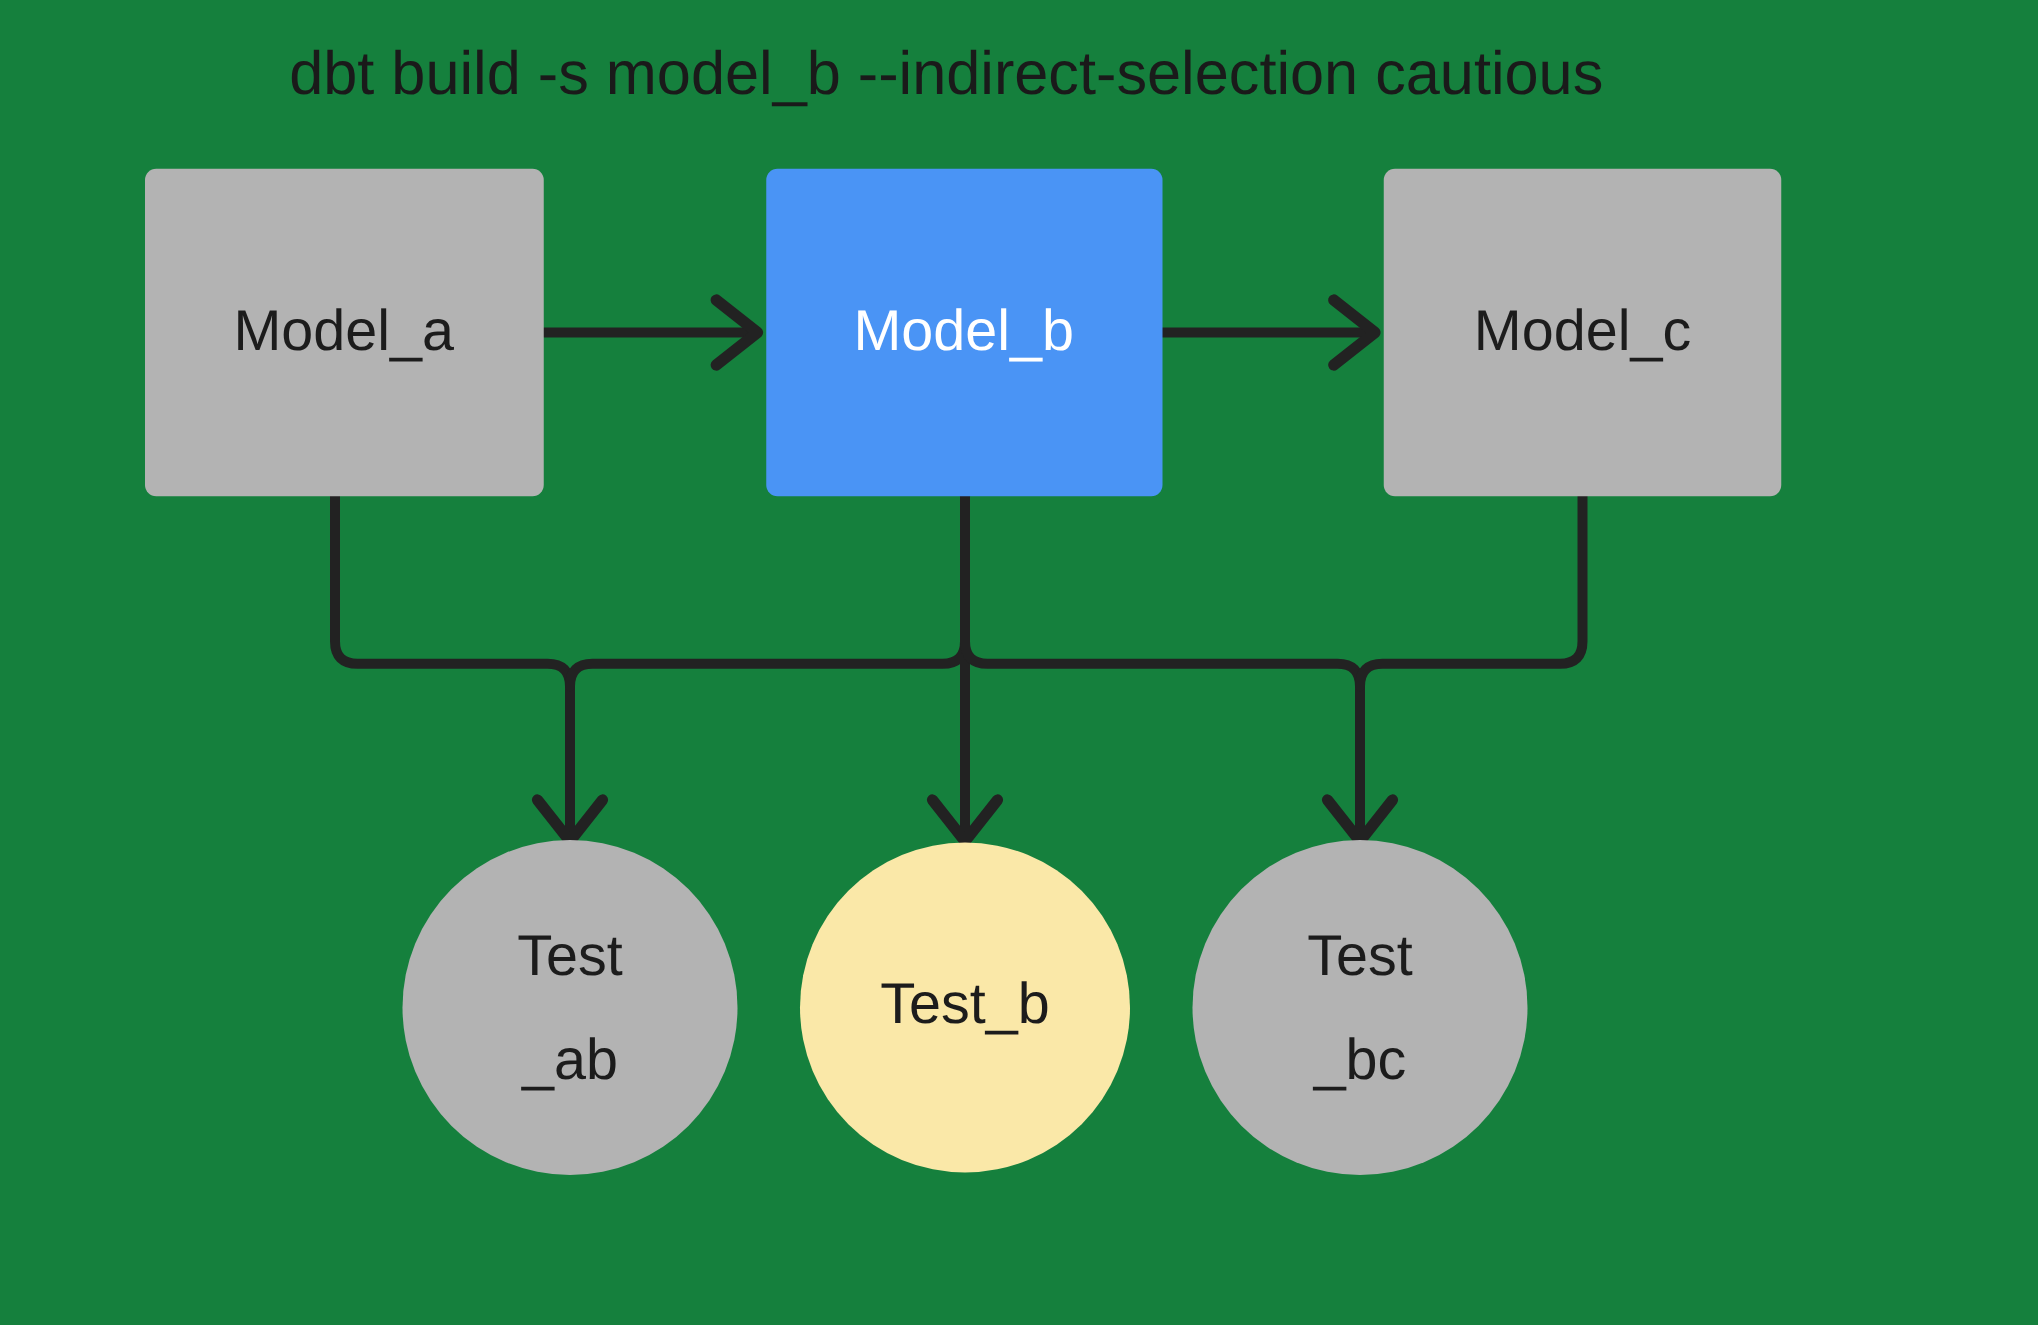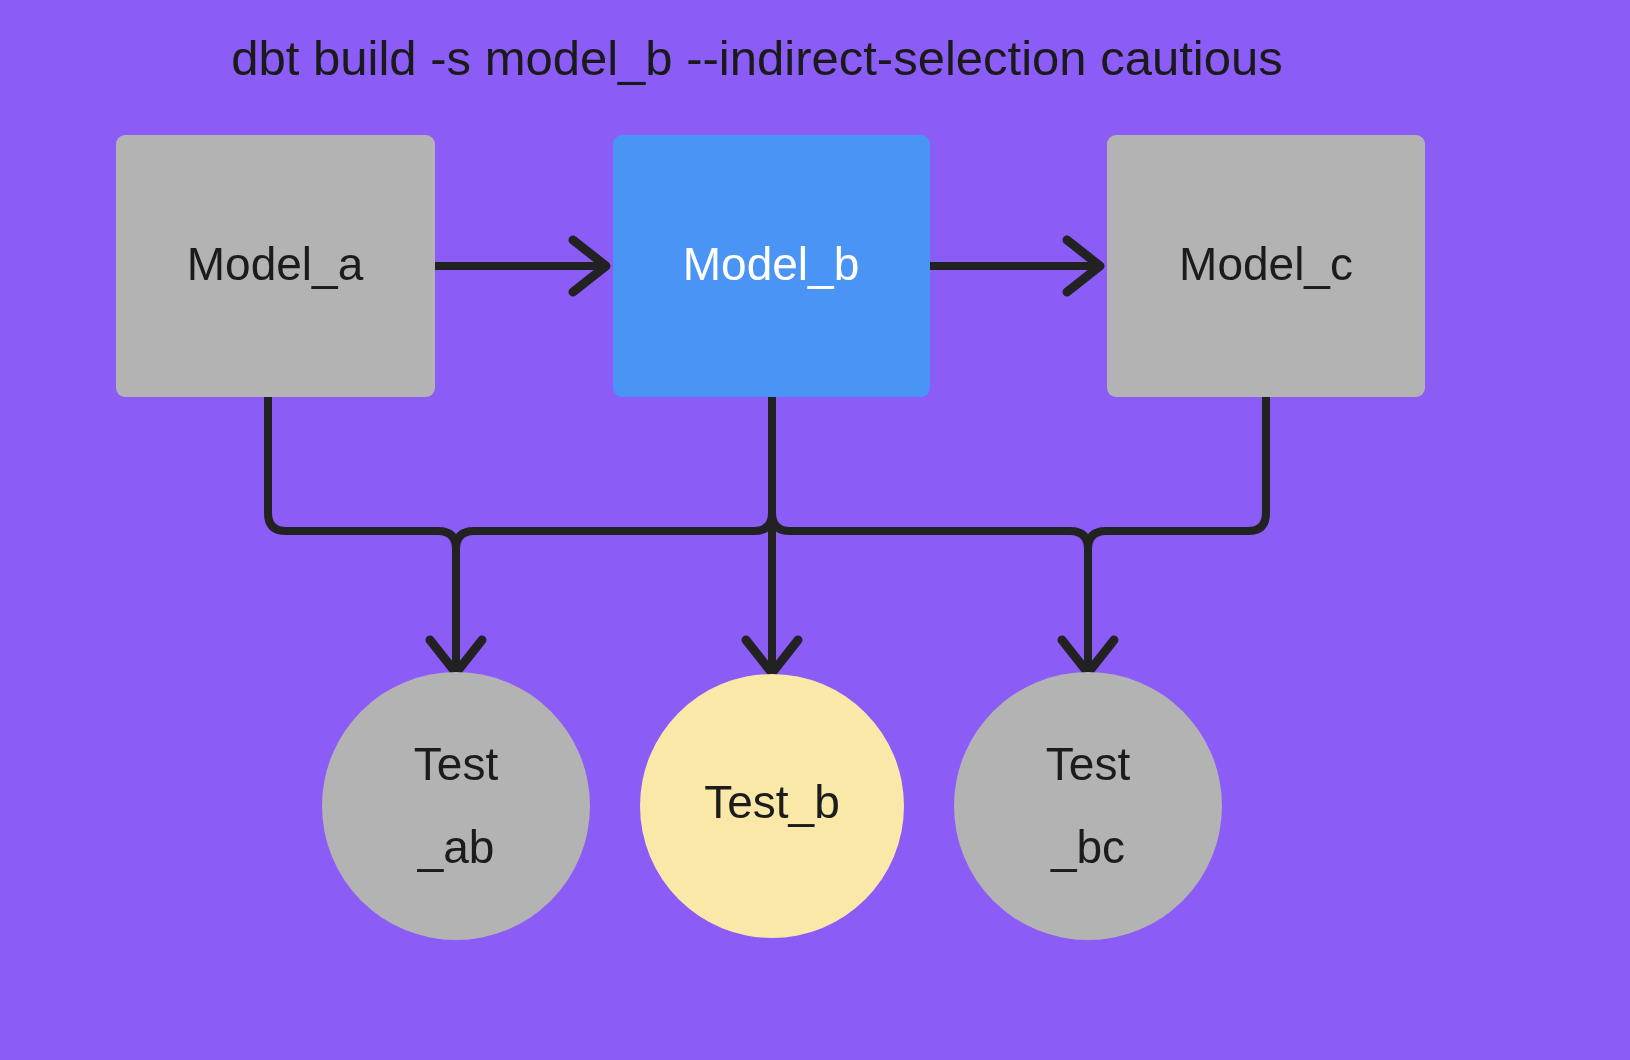--- a/index.html
+++ b/index.html
@@ -10,21 +10,21 @@
   body {
     width: 1630px;
     height: 1060px;
     font-family: "Liberation Sans", sans-serif;
     overflow: hidden;
   }
   #diagram-root {
     position: relative;
     width: 1630px;
     height: 1060px;
-    background: #8b5cf6;
+    background: #15803d;
   }
   #diagram-svg {
     position: absolute;
     top: 0;
     left: 0;
     width: 1630px;
     height: 1060px;
     display: block;
   }
   .node-label {

